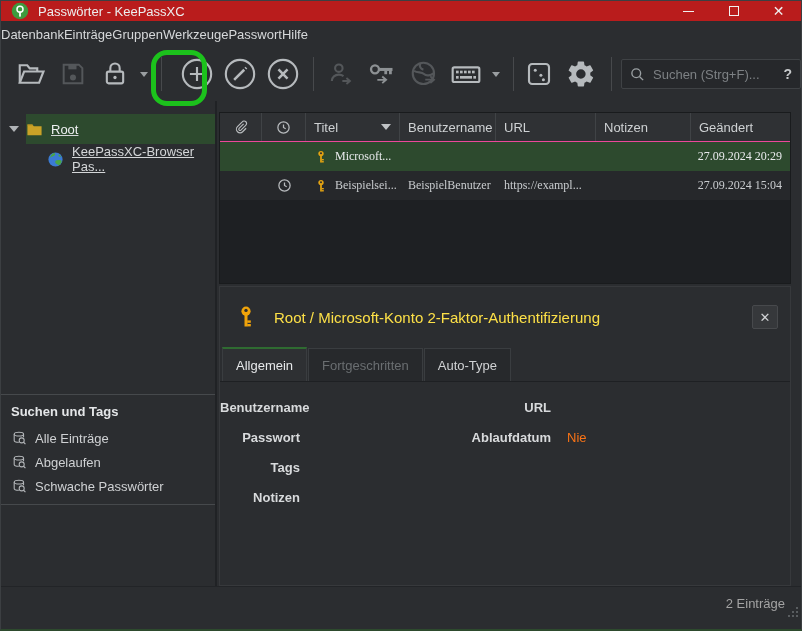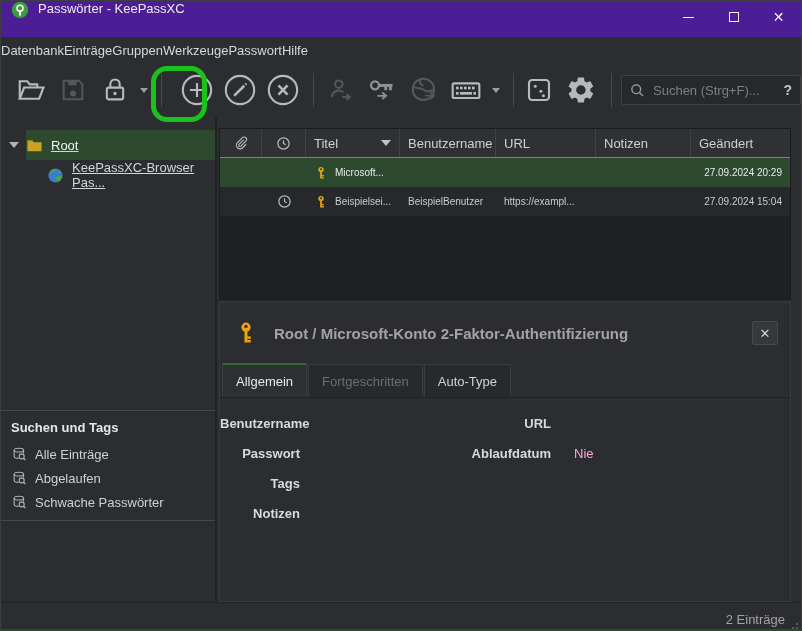--- a/index.html
+++ b/index.html
@@ -4,21 +4,21 @@
 <style>
   * { margin:0; padding:0; box-sizing:border-box; }
   html,body { background:#17181a; }
   body { font-family:"Liberation Sans", sans-serif; }
 
   .window { position:relative; width:802px; height:631px; background:#2b2d30;
             border:1px solid #3c3f42; border-bottom:2px solid #2d4a2d; overflow:hidden;
             color:#d4d6d8; }
 
   
-  .titlebar { height:36px; background:#4c1d95; display:flex; align-items:flex-start; }
+  .titlebar { height:20px; background:#b91c1c; display:flex; align-items:center; }
   .app-icon { width:18px; height:18px; margin-left:10px; flex:0 0 auto; }
   .title-text { margin-left:9px; font-size:13px; color:#eceeee; }
   .tb-spacer { flex:1; }
   .winctrl { width:45px; height:32px; display:flex; align-items:center; justify-content:center; color:#f0f0f0; }
   .ctrl-min-line { display:block; width:11px; border-top:1.4px solid #f0f0f0; }
   .ctrl-max-box { display:block; width:10px; height:10px; border:1.4px solid #f0f0f0; }
   .ctrl-close-x { font-size:14px; line-height:1; }
 
   
   .menubar { height:26px; display:flex; align-items:center; padding-left:0; background:#2b2d30; }
@@ -74,50 +74,50 @@
   .th svg { color:#b8bbbe; }
   .sort-triangle { width:0; height:0; border-left:5px solid transparent; border-right:5px solid transparent;
                    border-top:6px solid #c0c3c6; margin-left:auto; margin-right:8px; }
   .col-att { width:42px; justify-content:center; padding-left:0; }
   .col-clk { width:44px; justify-content:center; padding-left:0; }
   .col-title { width:94px; }
   .col-user { width:96px; }
   .col-url { width:100px; }
   .col-notes { width:95px; }
   .col-mod { flex:1; border-right:none; }
-  .trow { height:29px; display:flex; align-items:stretch; font-size:10px; color:#c9cccf; flex:0 0 auto; }
+  .trow { height:29px; display:flex; align-items:stretch; font-size:12px; color:#c9cccf; flex:0 0 auto;font-family:Liberation Serif, serif; }
   .trow.selected { background:#2d4a2e; color:#e8eaec; }
   .trow.plain { background:#26282b; }
   .td { display:flex; align-items:center; padding-left:8px; overflow:hidden; white-space:nowrap; }
   .td.c { justify-content:center; padding-left:0; }
   .td .key-ico { margin-right:7px; flex:0 0 auto; }
   .td-mod { justify-content:flex-end; padding-right:8px; }
   .table-empty { flex:1; background:#1e2023; }
 
   
   .detail { flex:1; margin-top:2px; background:#2b2d30; border:1px solid #37393c; display:flex; flex-direction:column; }
   .detail-head { display:flex; align-items:center; padding:12px 12px 4px 12px; }
   .detail-key { margin-left:2px; flex:0 0 auto; }
-  .detail-title { margin-left:16px; font-size:15px; color:#a3a3a3;font-weight:bold; }
+  .detail-title { margin-left:16px; font-size:15px; color:#fde047; }
   .detail-close { margin-left:auto; width:26px; height:24px; background:#36383b; border:1px solid #47494c;
                   border-radius:2px; display:flex; align-items:center; justify-content:center;
                   color:#d0d2d4; font-size:13px; }
   .tabs { display:flex; align-items:flex-end; margin-top:8px; border-bottom:1px solid #1e2023; padding-left:2px; }
   .tab { height:26px; display:flex; align-items:center; padding:16px 13px; font-size:13px;
          background:#27292c; border:1px solid #3a3d40; border-bottom:none; color:#d0d2d4; margin-right:1px; }
   .tab.active { background:#2e3033; border-top:2px solid #2f6b31; color:#e6e8ea; height:27px; }
   .tab.disabled { color:#6a6e71; }
   .detail-fields { display:flex; padding-top:18px; flex:1; }
   .fcol-left { width:246px; flex:0 0 auto; }
   .fcol-right { flex:1; }
   .frow { display:flex; align-items:flex-start; height:24px; margin-bottom:6px; }
   .flabel { font-size:13px; font-weight:bold; color:#d8dadc; text-align:right; }
   .fcol-left .flabel { width:80px; }
   .fcol-right .flabel { width:85px; }
-  .fvalue { font-size:13px; color:#f9a8d4; margin-left:23px; }
+  .fvalue { font-size:13px; color:#f97316; margin-left:16px; }
 
   
   .statusbar { height:34px; display:flex; align-items:center; justify-content:flex-end; padding-right:16px;
                background:#2b2d30; border-top:1px solid #222427; position:relative; }
   .status-text { font-size:13px; color:#a3a3a3; }
   .grip { position:absolute; right:2px; bottom:2px; }
 </style>
 </head>
 <body>
 

